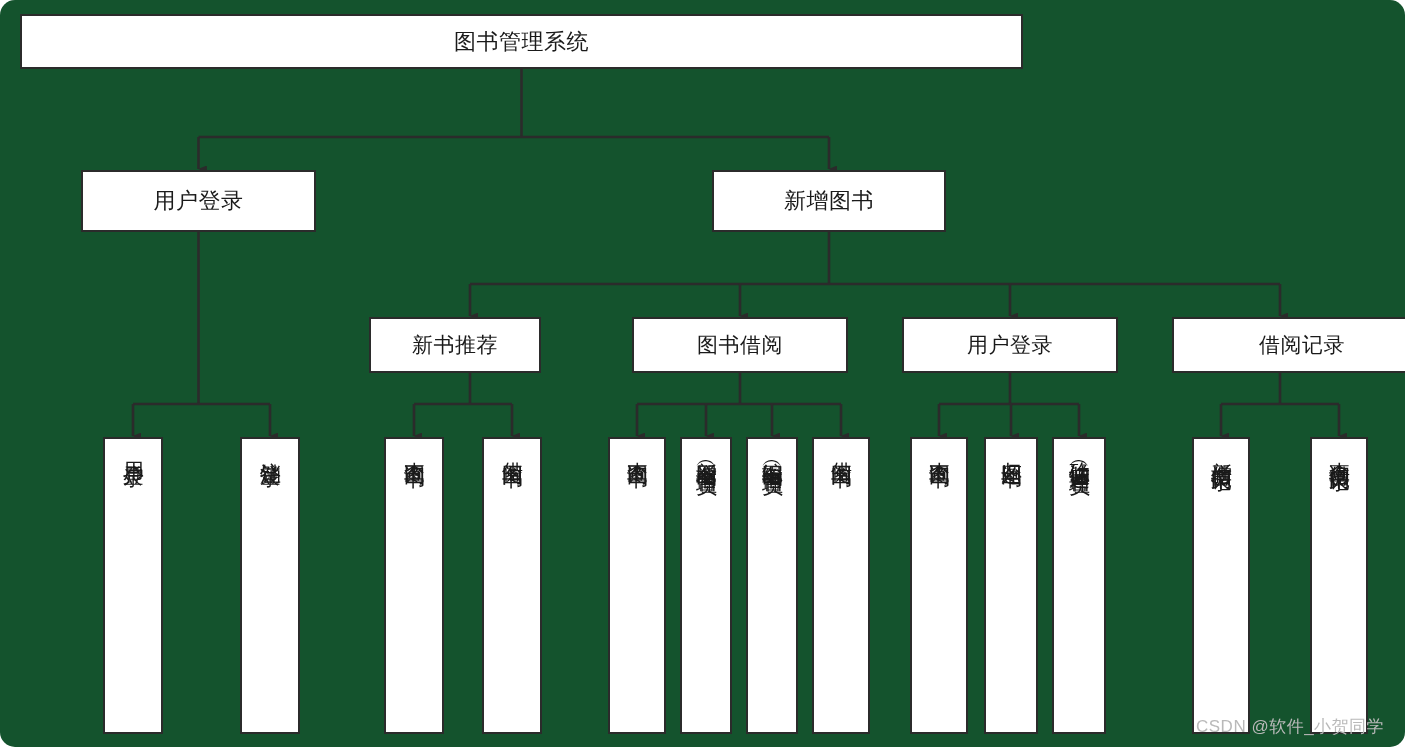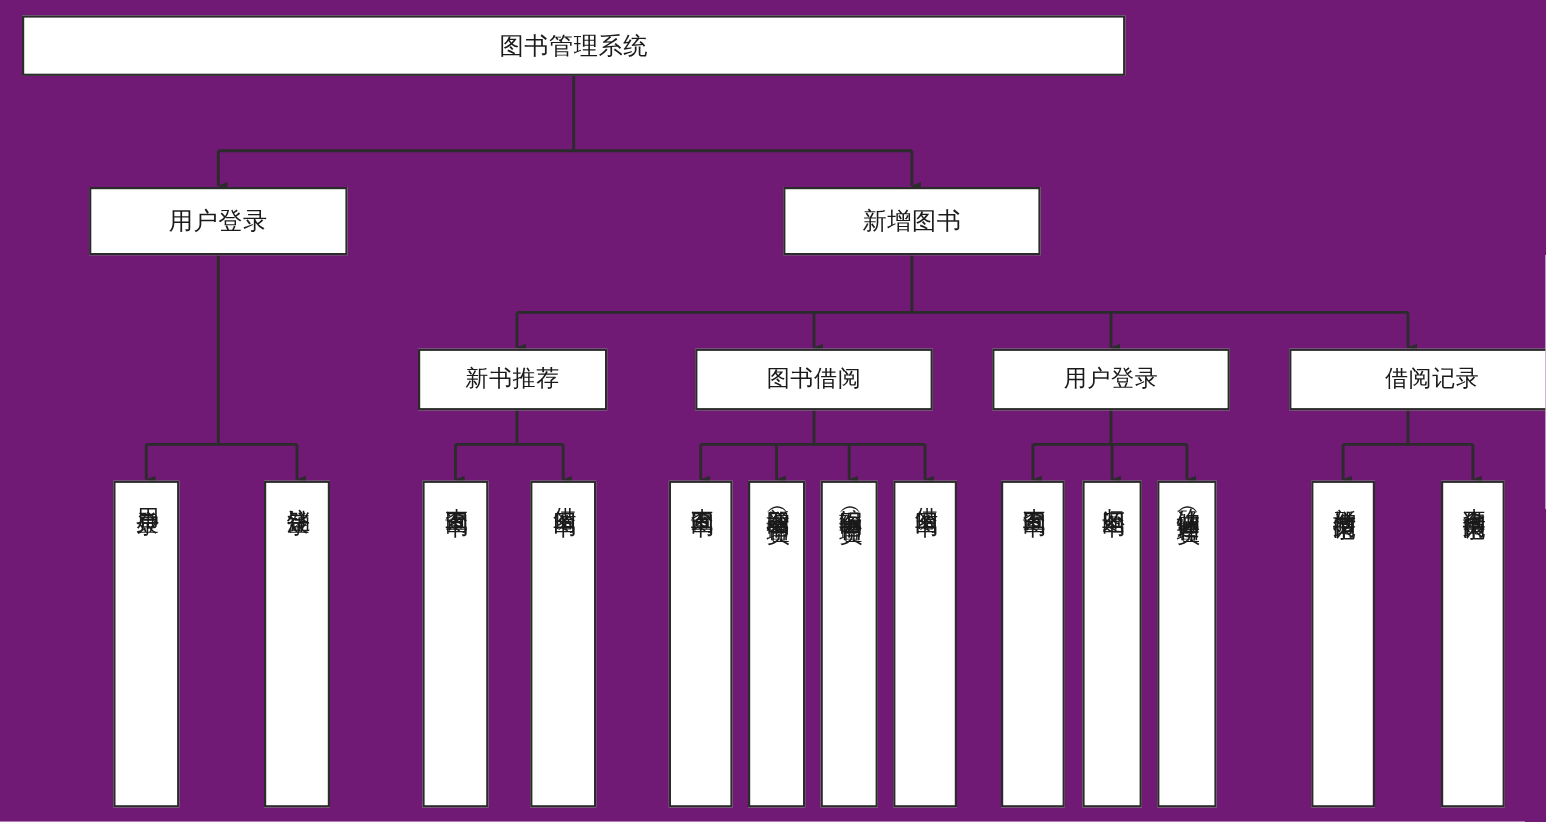--- a/index.html
+++ b/index.html
@@ -4,23 +4,24 @@
 <style>
   html, body {
     margin: 0;
     padding: 0;
     background: #ffffff;
   }
   #canvas {
     position: relative;
     width: 1405px;
     height: 747px;
-    background: #701a75;
+    background: #14532d;
     font-family: "Liberation Sans", "DejaVu Sans", sans-serif;
     overflow: hidden;
+    border-radius: 15px;
   }
   svg.wires {
     position: absolute;
     left: 0;
     top: 0;
     width: 1405px;
     height: 747px;
     pointer-events: none;
   }
   .node {
@@ -119,21 +120,21 @@
     <span class="label">图书管理系统</span>
   </div>
 
   <div id="node-layer">
       <div class="node lvl2" style="left: 81px; top: 170px; width: 235px; height: 62px;">
         <span class="label">用户登录</span>
       </div>
       <div class="node lvl2" style="left: 712px; top: 170px; width: 234px; height: 62px;">
         <span class="label">新增图书</span>
       </div>
-      <div class="node lvl3" style="left: 380px; top: 317px; width: 172px; height: 56px;">
+      <div class="node lvl3" style="left: 369px; top: 317px; width: 172px; height: 56px;">
         <span class="label">新书推荐</span>
       </div>
       <div class="node lvl3" style="left: 632px; top: 317px; width: 216px; height: 56px;">
         <span class="label">图书借阅</span>
       </div>
       <div class="node lvl3" style="left: 902px; top: 317px; width: 216px; height: 56px;">
         <span class="label">用户登录</span>
       </div>
       <div class="node lvl3" style="left: 1172px; top: 317px; width: 260px; height: 56px;">
         <span class="label">借阅记录</span>
@@ -172,13 +173,14 @@
         <span class="label">确认归还（管理员）</span>
       </div>
       <div class="node leaf" style="left: 1192px; top: 437px; width: 58px; height: 297px;">
         <span class="label">新增借阅记录</span>
       </div>
       <div class="node leaf" style="left: 1310px; top: 437px; width: 58px; height: 297px;">
         <span class="label">查询借阅记录</span>
       </div>
     </div>
 
+  <div class="watermark" style="left:1196px; top:715px;">CSDN @软件_小贺同学</div>
 </div>
 
 </body></html>

